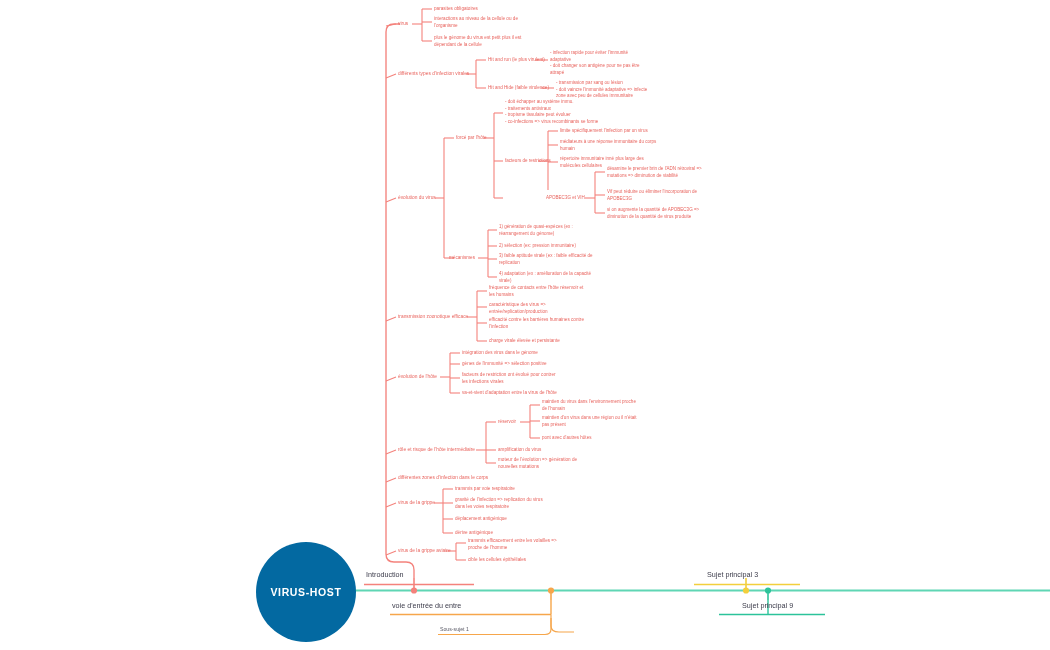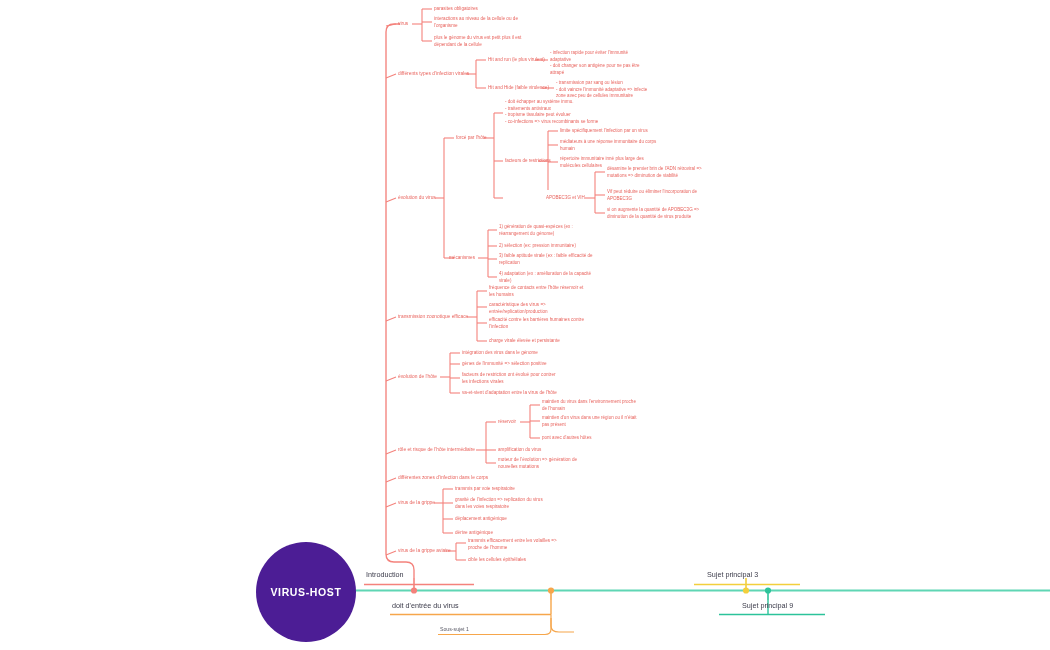--- a/index.html
+++ b/index.html
@@ -15,21 +15,21 @@
 
   .node{position:absolute;color:#e8625c;font-size:4.6px;line-height:1.45;letter-spacing:.005em;
         white-space:pre-line;}
   .node.l1{font-size:4.8px;}
   .node.l2{font-size:4.6px;}
   .node.l3{font-size:4.5px;}
 
   
   #central-node{
     position:absolute;left:256px;top:542px;width:100px;height:100px;
-    border-radius:50%;background:#4c1d95;
+    border-radius:50%;background:#0369a1;
     display:flex;align-items:center;justify-content:center;
   }
   #central-label{color:#ffffff;font-size:10.5px;font-weight:bold;letter-spacing:.06em;}
 
   .trunk-topic{position:absolute;font-size:7.2px;color:#3b3b4a;white-space:nowrap;}
   .trunk-topic.sub{font-size:5.2px;color:#5a5a66;}
 </style>
 </head>
 <body>
 
@@ -164,21 +164,21 @@
     <line x1="456" y1="543" x2="456" y2="560" stroke="#f4827c" stroke-width="1.1"></line>
     <line x1="456" y1="543" x2="466" y2="543" stroke="#f4827c" stroke-width="1.1"></line>
     <line x1="456" y1="560" x2="466" y2="560" stroke="#f4827c" stroke-width="1.1"></line>
   </svg>
 
   <div id="central-node">
     <span id="central-label">VIRUS-HOST</span>
   </div>
 
   <div class="trunk-topic" style="left:366px;top:570px;">Introduction</div>
-  <div class="trunk-topic" style="left:392px;top:601px;">doit d'entrée du virus</div>
+  <div class="trunk-topic" style="left:392px;top:601px;">voie d'entrée du entre</div>
   <div class="trunk-topic" style="left:707px;top:570px;">Sujet principal 3</div>
   <div class="trunk-topic" style="left:742px;top:601px;">Sujet principal 9</div>
   <div class="trunk-topic sub" style="left:440px;top:626px;">Sous-sujet 1</div>
 
   <div class="node l1" style="left:398px;top:21px;">virus</div>
   <div class="node l2" style="left:434px;top:6px;">parasites obligatoires</div>
   <div class="node l2" style="left:434px;top:16px;">interactions au niveau de la cellule ou de
 l'organisme</div>
   <div class="node l2" style="left:434px;top:35px;">plus le génome du virus est petit plus il est
 dépendant de la cellule</div>

